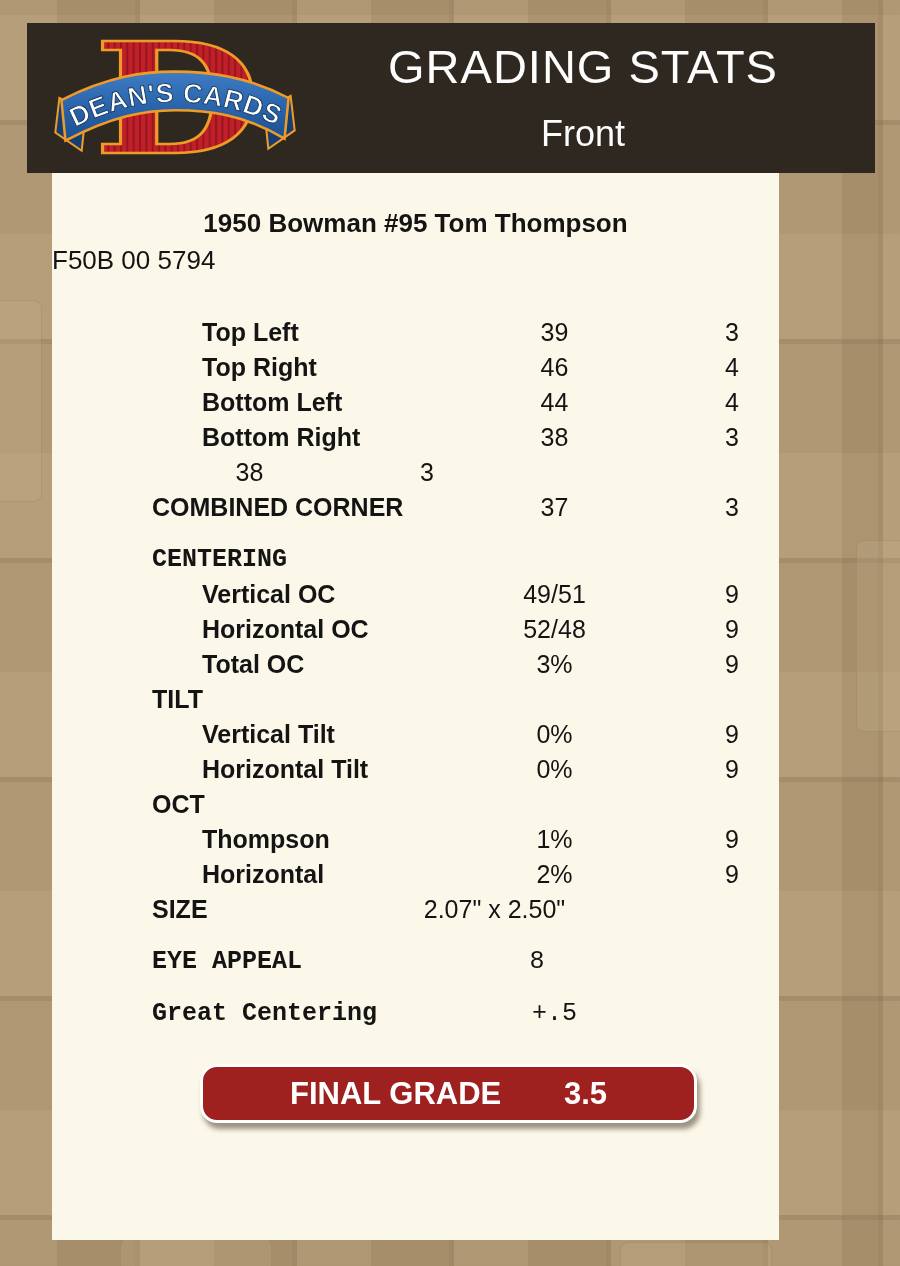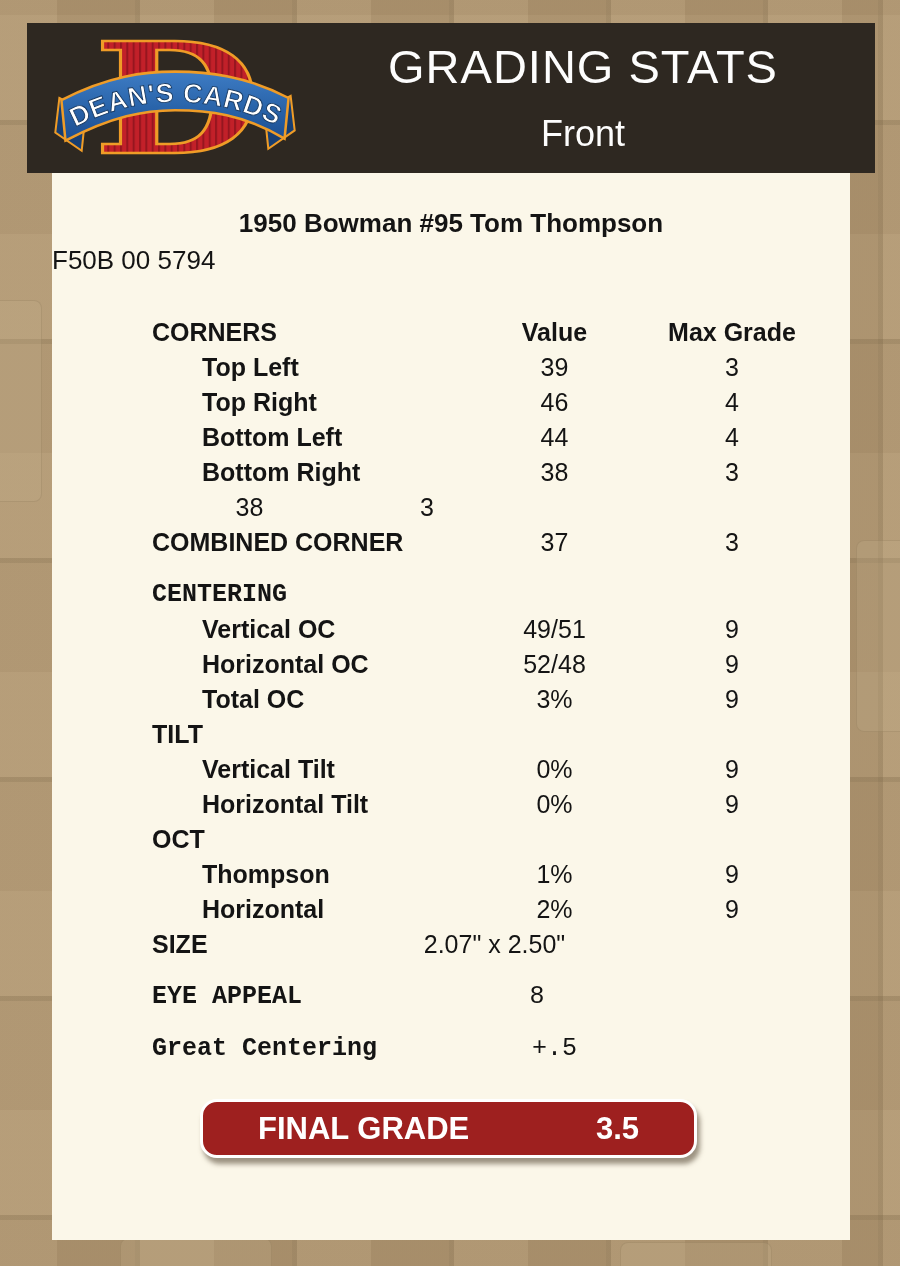--- a/index.html
+++ b/index.html
@@ -31,21 +31,21 @@
     position:absolute; left:27px; top:23px; width:848px; height:150px;
     background:#2e2821; display:flex; align-items:center;
   }
   .logo-wrap { flex:0 0 auto; width:252px; height:142px; margin-left:22px; }
   .header-titles { flex:1; text-align:center; color:#fdfdfd; margin-right:10px; }
   .header-title { font-size:47px; line-height:50px; letter-spacing:1px; }
   .header-subtitle { font-size:36px; line-height:40px; margin-top:22px; }
 
   
   .panel {
-    position:absolute; left:52px; top:173px; width:798px; height:1067px;
+    position:absolute; left:52px; top:173px; width:727px; height:1067px;
     background:#fbf7e9;
   }
   .card-title  { margin-top:32px; text-align:center; font-size:26px; font-weight:bold; line-height:36px; }
   .card-serial { margin-top:2px;  text-align:left; font-size:26px; line-height:34px; }
 
   
   .gtable { margin:38px 0 0 100px; width:660px; font-size:25px; }
   .trow { display:flex; align-items:center; height:35px; }
   .trow.gap { margin-top:17px;font-family:Liberation Mono, monospace; }
   .cell-label { flex:0 0 auto; width:305px; white-space:nowrap; }
@@ -55,21 +55,21 @@
   .trow.bold .cell-label,
   .thead .cell-label, .thead .cell-value, .thead .cell-max { font-weight:bold; }
   .trow.size .cell-value { transform:translateX(-60px); }
 
   
   .final-grade {
     margin:33px 11px 0 148px; width:497px; height:59px; box-sizing:border-box;
     background:#9e201f; border:3px solid #ffffff; border-radius:17px;
     box-shadow:3px 6px 5px rgba(104,92,74,0.65);
     display:flex; align-items:center; justify-content:space-between;
-    padding:0 55px; color:#ffffff; font-weight:bold; font-size:31px;text-align:right;
+    padding:0 87px; color:#ffffff; font-weight:bold; font-size:31px;text-align:right;
   }
 </style>
 </head>
 <body>
 
 <div class="bg-collage">
   <div class="bg-blotch b1"></div>
   <div class="bg-blotch b2"></div>
   <div class="bg-blotch b3"></div>
   <div class="bg-blotch b4"></div>
@@ -105,25 +105,20 @@
     <div class="header-title">GRADING STATS</div>
     <div class="header-subtitle">Front</div>
   </div>
 </div>
 
 <div class="panel">
   <div class="card-title">1950 Bowman #95 Tom Thompson</div>
   <div class="card-serial">F50B 00 5794</div>
 
   <div class="gtable">
-    <div class="trow thead">
-      <div class="cell-label">CORNERS</div>
-      <div class="cell-value">Value</div>
-      <div class="cell-max">Max Grade</div>
-    </div>
     <div id="table-body">
         <div class="trow indent">
     <div class="cell-label">Top Left</div>
     <div class="cell-value">39</div>
     <div class="cell-max">3</div>
   </div>
         <div class="trow indent">
     <div class="cell-label">Top Right</div>
     <div class="cell-value">46</div>
     <div class="cell-max">4</div>

